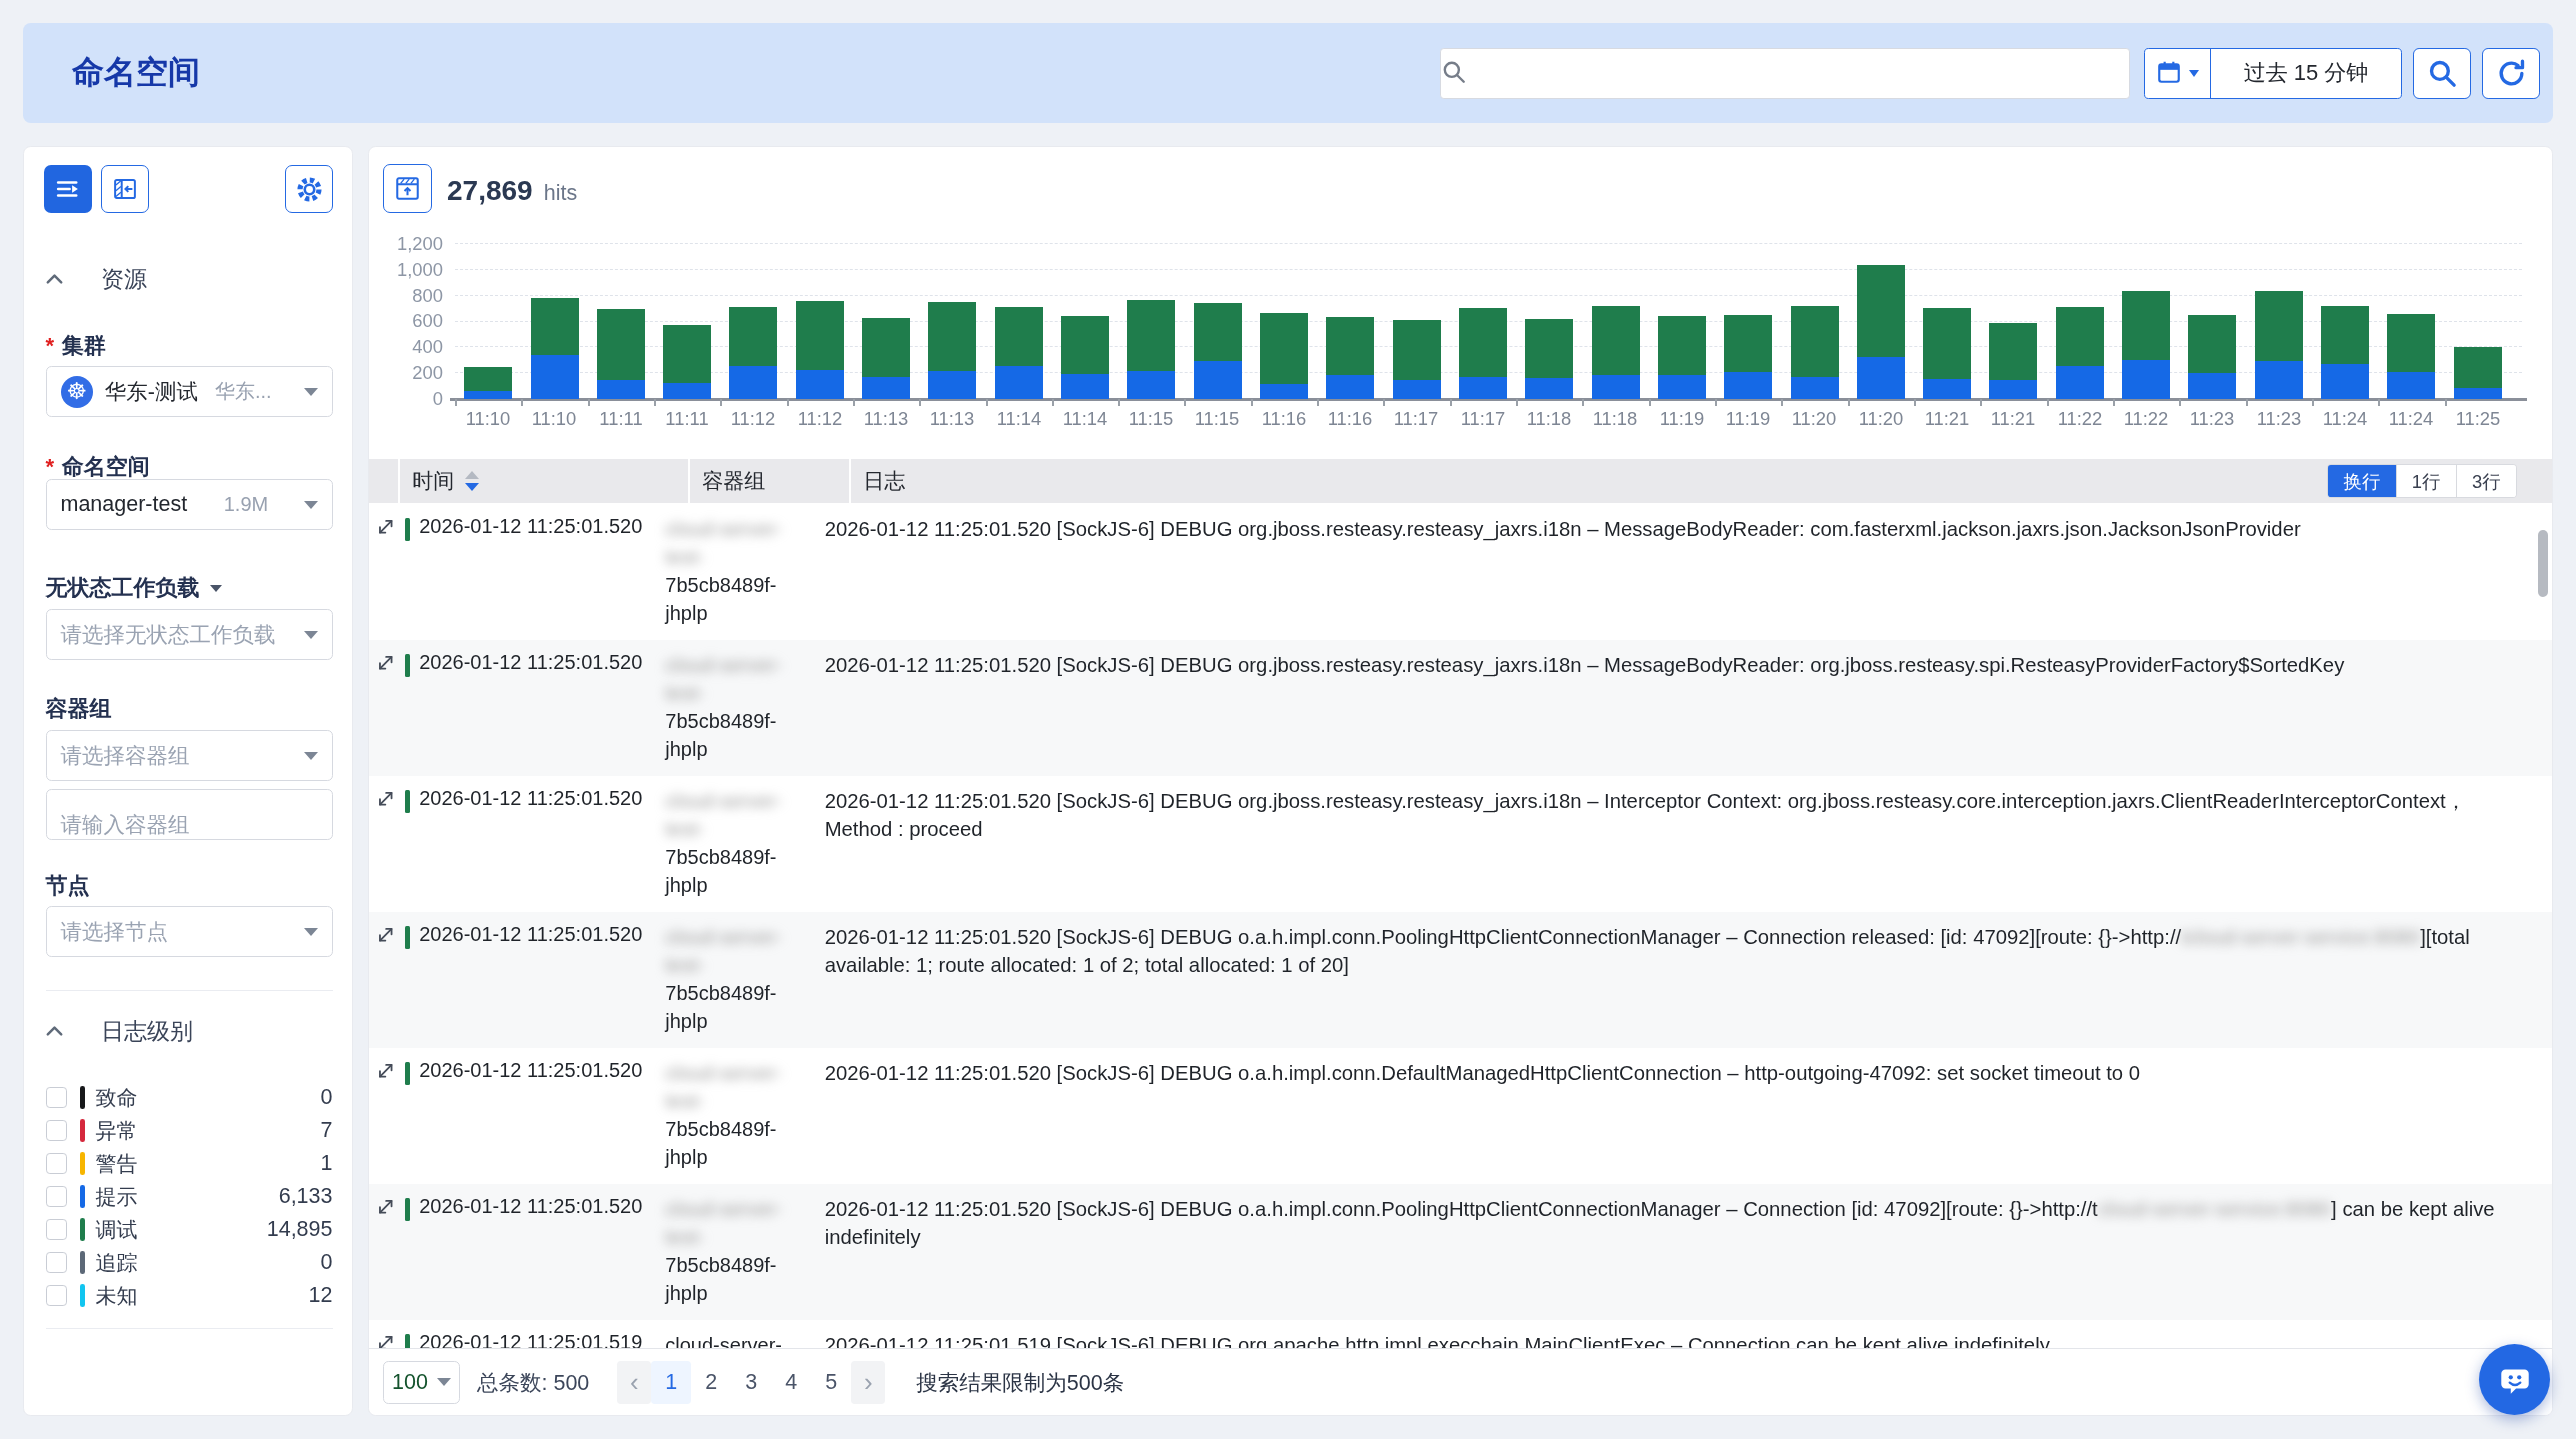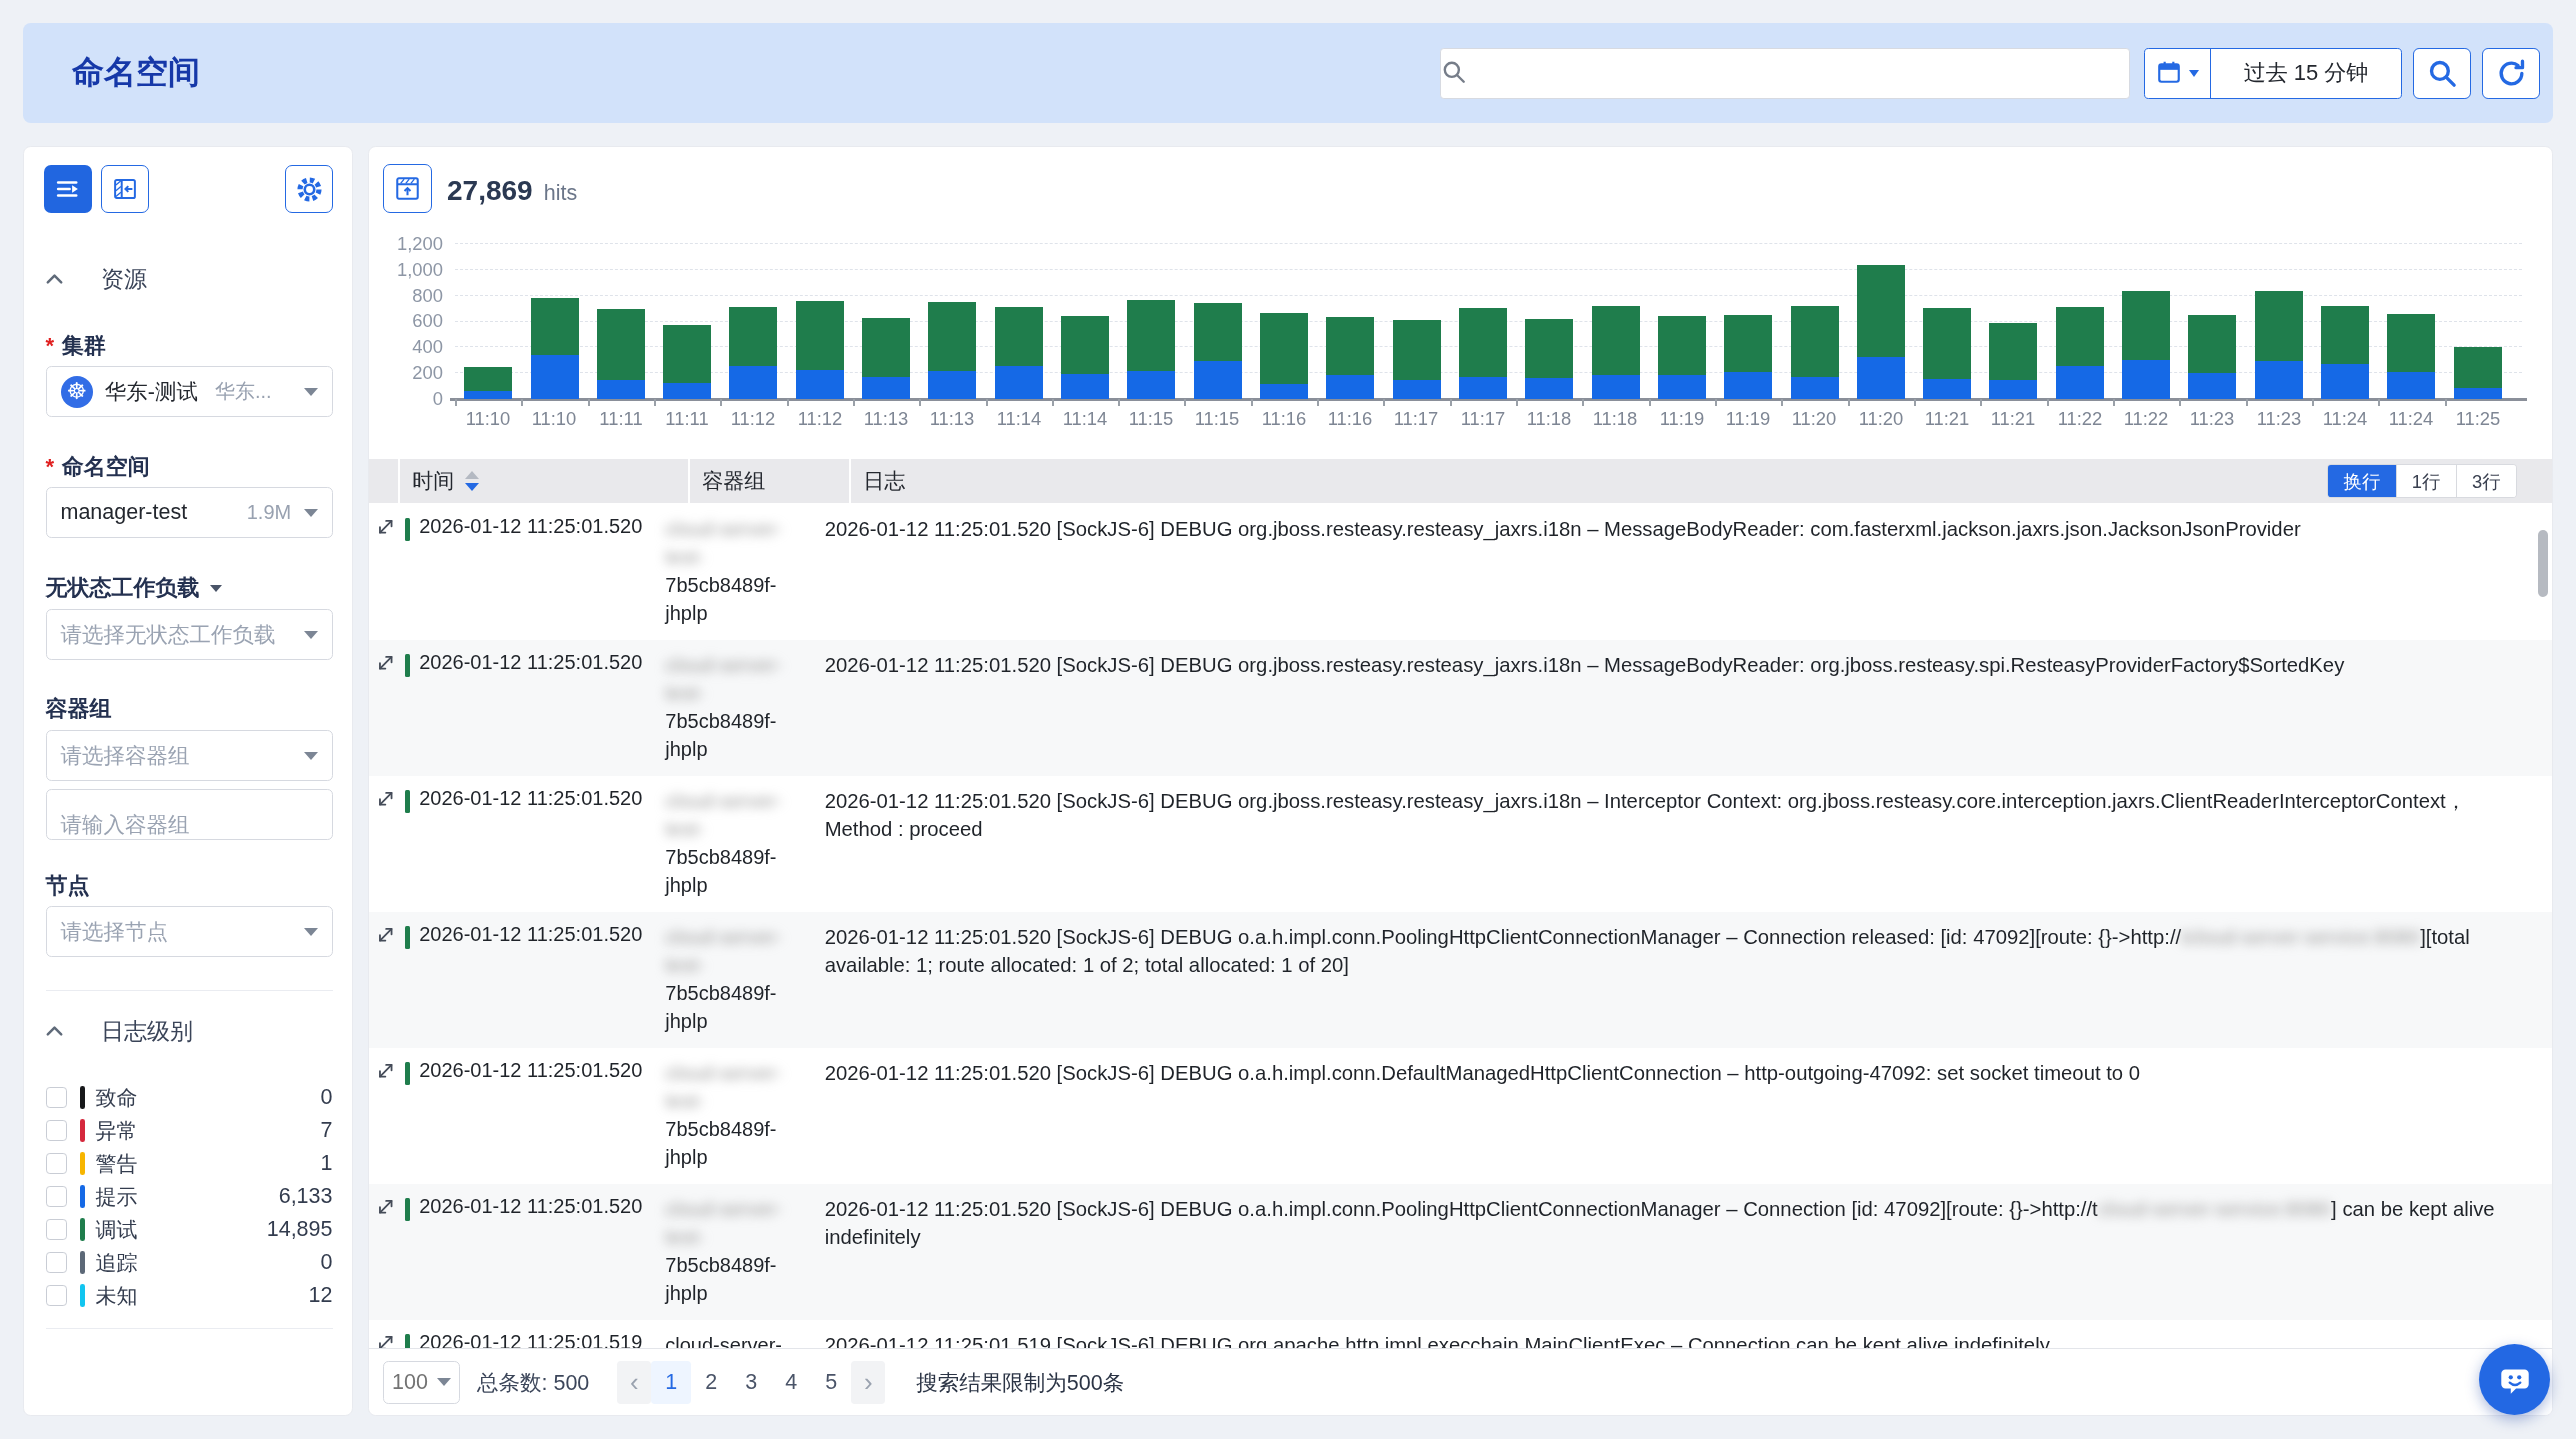--- a/index.html
+++ b/index.html
@@ -112,21 +112,21 @@
   .cell-log { flex:1; padding:10.7px 46px 0 10.7px; font-size:20.3px; line-height:28px; color:#1f2329;
     word-break:break-word; }
   .blur { filter:blur(5.4px); color:#9a9a9a; }
   #scroll-thumb { position:absolute; right:3.8px; top:383px; width:10.7px; height:67px; background:#b6bac1;
     border-radius:5.4px; }
 
   
   #pager { position:absolute; left:0; top:1201px; width:2185px; height:67px; background:#fff;
     border-top:0.8px solid #e3e5ea; display:flex; align-items:center; border-radius:0 0 7.7px 7.7px; }
   #page-size { margin-left:14px; width:77px; height:43px; border:1.5px solid #d6d9e0; border-radius:5.4px;
-    display:flex; align-items:center; justify-content:center; gap:9.2px; font-size:21.5px; color:#737373; cursor:pointer; }
+    display:flex; align-items:center; justify-content:center; gap:9.2px; font-size:21.5px; color:#14532d; cursor:pointer; }
   #total-label { margin-left:17px; font-size:21.5px; color:#3c465a; }
   .nav-btn { width:34px; height:43px; background:#f2f3f5; border-radius:3.8px; display:flex; align-items:center;
     justify-content:center; font-size:26px; color:#9aa2af; cursor:pointer; }
   #prev-btn { margin-left:28px; }
   #pages { display:flex; align-items:center; }
   .page-num { width:40px; height:43px; display:flex; align-items:center; justify-content:center;
     font-size:21.5px; color:#4a5468; cursor:pointer; }
   .page-num.active { color:#2469e3; background:#eef5ff; border-radius:3.8px; }
   #limit-note { margin-left:31px; font-size:21.5px; color:#2b3445; }
 
@@ -222,21 +222,21 @@
     <span class="k8s-icon">☸</span>
     <span class="fs-value">华东-测试</span>
     <span class="fs-extra2">华东...</span>
     <span class="caret-down fs-caret"></span>
   </div>
 
   <div class="field-label" style="top:305px;">
     <span class="req">*</span>
     <span>命名空间</span>
   </div>
-  <div class="fake-select" style="top:340px;">
+  <div class="fake-select" style="top:332px;gap:23px;">
     <span class="fs-value">manager-test</span>
     <span class="fs-extra">1.9M</span>
     <span class="caret-down"></span>
   </div>
 
   <div class="field-label" style="top:426px;">
     <span>无状态工作负载</span>
     <span class="caret-down" style="margin-left:10.7px;border-left-width:6.1px;border-right-width:6.1px;border-top-width:7.7px;border-top-color:#4a5468;"></span>
   </div>
   <div class="fake-select" style="top:462px;">

